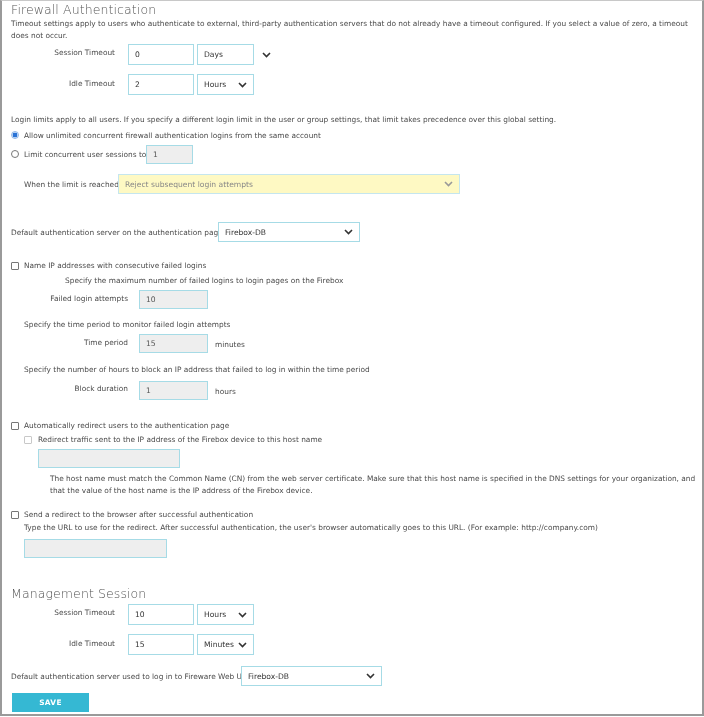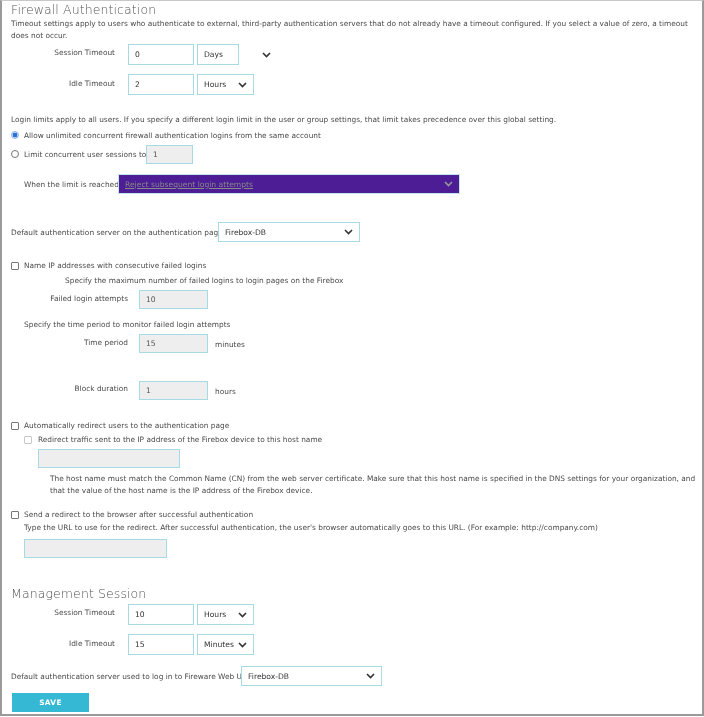--- a/index.html
+++ b/index.html
@@ -6,42 +6,42 @@
   body { width: 704px; height: 717px; overflow: hidden; font-family: "DejaVu Sans", sans-serif; color: #444; }
   .frame { position: absolute; left: 0; top: 0; width: 700px; height: 713px; border: 2px solid #9a9a9a; border-top: 1px solid #c8c8c8; background: #fff; }
   .abs { position: absolute; white-space: nowrap; }
   .h1 { font-size: 12.5px; color: #555; font-weight: 300; letter-spacing: 0.1px; }
   .txt { font-size: 7.4px; color: #4a4a4a; line-height: 11.5px; }
   .wrap { white-space: normal; }
   .lbl { font-size: 7.4px; color: #4a4a4a; text-align: right; }
   .input { position: absolute; box-sizing: border-box; border: 1px solid #a6dbe6; background: #fff; font-size: 7.6px; color: #333; padding-left: 6px; display: flex; align-items: center; font-family: "DejaVu Sans", sans-serif; }
   .input.disabled { background: #eeeeee; color: #555; }
   .select { position: absolute; box-sizing: border-box; border: 1px solid #a6dbe6; background: #fff; font-size: 7.6px; color: #333; padding-left: 6px; display: flex; align-items: center; justify-content: space-between; }
-  .select.disabled { background: #4c1d95; color: #888; border-color: #c5e6ee; text-decoration: underline; }
+  .select.disabled { background: #fef9c3; color: #888; border-color: #c5e6ee; }
   .chev { width: 10px; height: 10px; margin-right: 6px; display: inline-flex; align-items: center; justify-content: center; }
   .chev svg { display: block; }
   .radio { position: absolute; width: 8px; height: 8px; box-sizing: border-box; border: 1px solid #777; border-radius: 50%; background: #fff; }
   .radio.checked { border-color: #8fb7e8; background: radial-gradient(circle, #2a73d6 0 2.2px, #cfe0f7 2.6px 100%); }
   .checkbox { position: absolute; width: 8px; height: 8px; box-sizing: border-box; border: 1px solid #777; border-radius: 1px; background: #fff; }
   .checkbox.disabled { border-color: #c8c8c8; }
   .btn-save { position: absolute; left: 10px; top: 692px; width: 77px; height: 19px; background: #35b8d3; color: #fff; font-size: 7.4px; font-weight: bold; display: flex; align-items: center; justify-content: center; letter-spacing: 0.3px; cursor: pointer; }
 </style>
 </head>
 <body>
 
 <div class="frame">
 
   <div class="abs h1" style="left:9px; top:1px;">Firewall Authentication</div>
   <div class="abs txt wrap" style="left:9px; top:17px; width:680px;">Timeout settings apply to users who authenticate to external, third-party authentication servers that do not already have a timeout configured. If you select a value of zero, a timeout does not occur.</div>
 
   <div class="abs lbl" style="left:20px; top:47px; width:93px;">Session Timeout</div>
   <div class="input" style="left:126px; top:43px; width:66px; height:21px;">
       <span>0</span>
     </div>
-  <div class="select" style="left:195px; top:43px; width:42px; height:21px;gap:39px;">
+  <div class="select" style="left:195px; top:43px; width:57px; height:21px;gap:39px;">
     <span>Days</span>
     <span class="chev">
         <svg width="9" height="6" viewBox="0 0 9 6">
           <path d="M1 1 L4.5 4.5 L8 1" stroke="#333" stroke-width="1.6" fill="none"></path>
         </svg>
       </span>
   </div>
 
   <div class="abs lbl" style="left:20px; top:78px; width:93px;">Idle Timeout</div>
   <div class="input" style="left:126px; top:73px; width:66px; height:21px;">
@@ -96,20 +96,21 @@
       <span>10</span>
     </div>
 
   <div class="abs txt" style="left:22px; top:318px;">Specify the time period to monitor failed login attempts</div>
   <div class="abs lbl" style="left:30px; top:337px; width:96px;">Time period</div>
   <div class="input disabled" style="left:137px; top:333px; width:69px; height:19px;">
       <span>15</span>
     </div>
   <div class="abs txt" style="left:213px; top:338px;">minutes</div>
 
+  <div class="abs txt" style="left:22px; top:363px;">Specify the number of hours to block an IP address that failed to log in within the time period</div>
   <div class="abs lbl" style="left:30px; top:383px; width:96px;">Block duration</div>
   <div class="input disabled" style="left:137px; top:380px; width:69px; height:19px;">
       <span>1</span>
     </div>
   <div class="abs txt" style="left:213px; top:385px;">hours</div>
 
   <div class="checkbox" style="left:9px; top:421px;"></div>
   <div class="abs txt" style="left:22px; top:419px;">Automatically redirect users to the authentication page</div>
   <div class="checkbox disabled" style="left:22px; top:435px;"></div>
   <div class="abs txt" style="left:36px; top:433px;">Redirect traffic sent to the IP address of the Firebox device to this host name</div>

